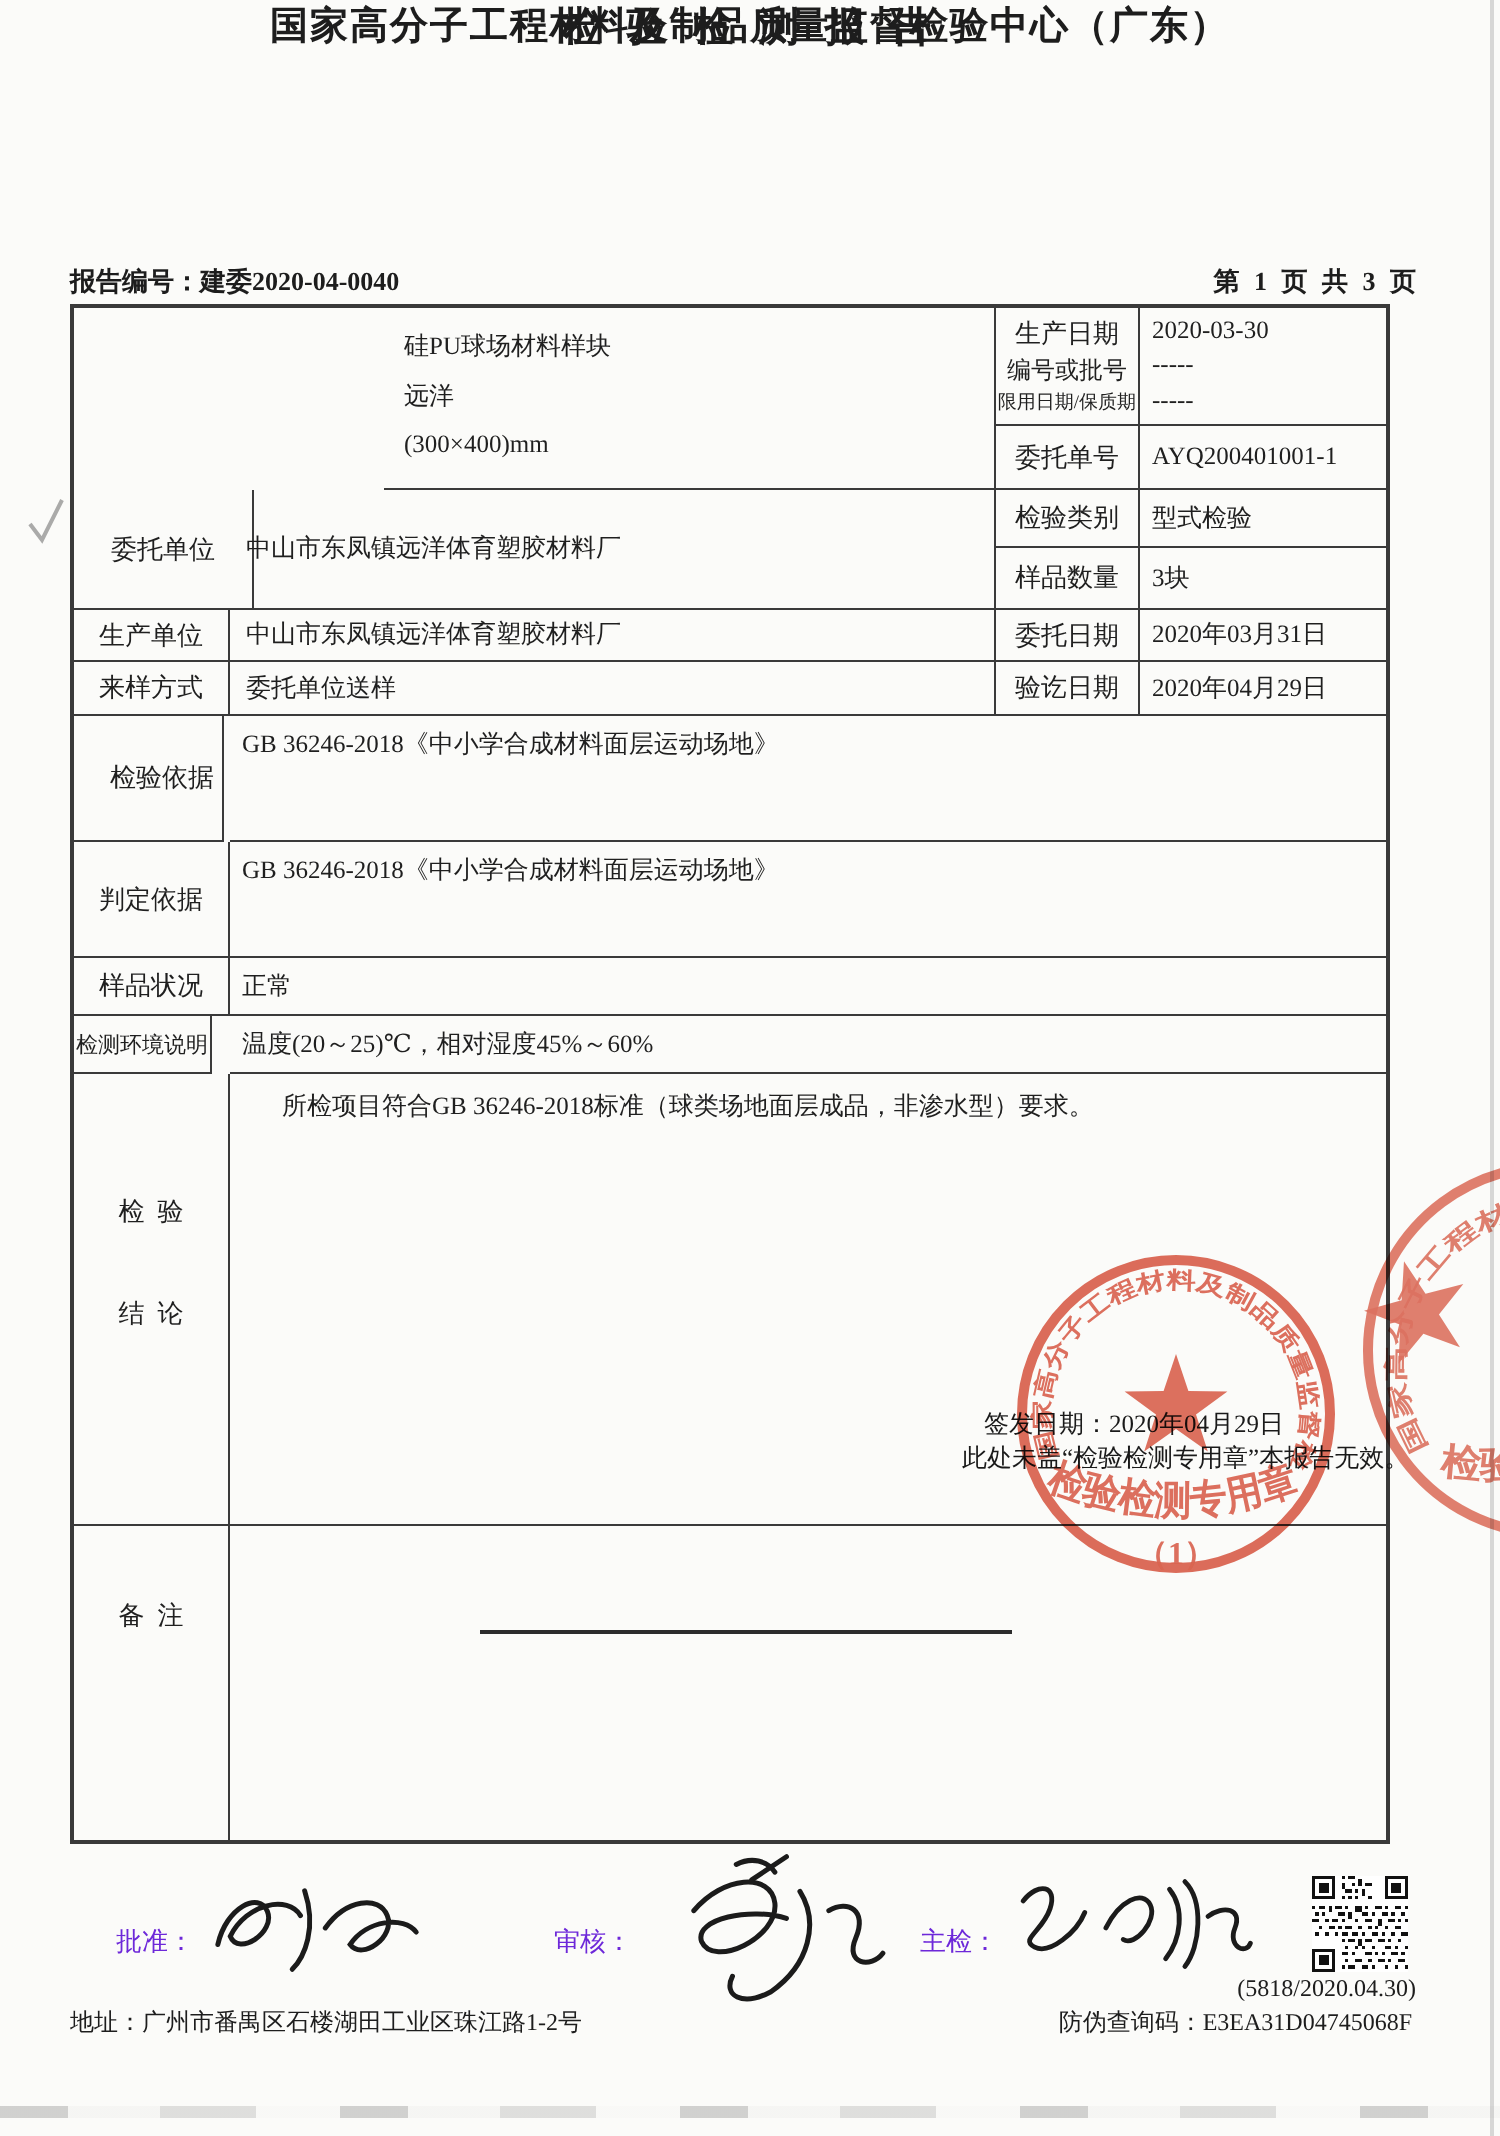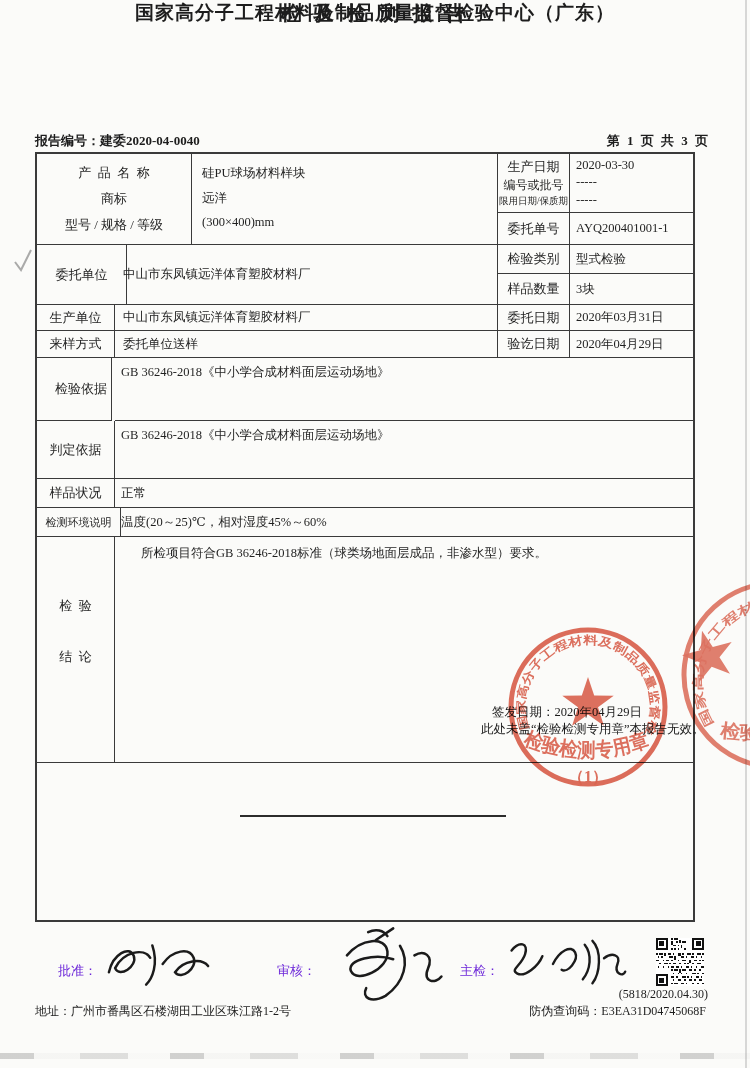--- a/index.html
+++ b/index.html
@@ -42,25 +42,20 @@
 </head>
 <body>
 
 <div class="abs title1 pre">国家高分子工程材料及制品质量监督检验中心（广东）</div>
 <div class="abs title2 pre">检 验 检 测 报 告</div>
 <div class="abs metaL pre">报告编号：建委2020-04-0040</div>
 <div class="abs metaR pre">第 1 页 共 3 页</div>
 
 <div class="abs" id="tbl">
 
-  <div class="cell lab col br bb pre" style="left:0;top:0;width:155px;height:91px;padding:6px 0;">
-    <span class="pre">产  品  名  称</span>
-    <span class="pre">商标</span>
-    <span class="pre">型号 / 规格 / 等级</span>
-  </div>
   <div class="cell colL br bb" style="left:155px;top:0;width:306px;height:91px;padding:7px 0 10px 10px;">
     <span>硅PU球场材料样块</span>
     <span>远洋</span>
     <span>(300×400)mm</span>
   </div>
   <div class="cell lab col br bb" style="left:461px;top:0;width:72px;height:59px;padding:3px 0;">
     <span>生产日期</span>
     <span class="s12">编号或批号</span>
     <span class="s95">限用日期/保质期</span>
   </div>
@@ -89,29 +84,32 @@
   <div class="cell lab br bb" style="left:461px;top:177px;width:72px;height:27px;">验讫日期</div>
   <div class="cell val bb" style="left:533px;top:177px;width:123px;height:27px;padding-left:6px;">2020年04月29日</div>
 
   <div class="cell lab br bb" style="left:0;top:204px;width:75px;height:63px;padding-left:14px;">检验依据</div>
   <div class="cell val bb topal" style="left:78px;top:204px;width:578px;height:63px;padding-top:6px;padding-left:6px;">GB 36246-2018《中小学合成材料面层运动场地》</div>
   <div class="cell lab br bb" style="left:0;top:267px;width:78px;height:58px;">判定依据</div>
   <div class="cell val bb topal" style="left:78px;top:267px;width:578px;height:58px;padding-top:6px;padding-left:6px;">GB 36246-2018《中小学合成材料面层运动场地》</div>
 
   <div class="cell lab br bb" style="left:0;top:325px;width:78px;height:29px;">样品状况</div>
   <div class="cell val bb" style="left:78px;top:325px;width:578px;height:29px;padding-left:6px;">正常</div>
-  <div class="cell lab s11 br bb" style="left:0;top:354px;width:84px;height:29px;">检测环境说明</div>
+  <div class="cell lab s11 br bb" style="left:0;top:354px;width:69px;height:29px;">检测环境说明</div>
   <div class="cell val bb" style="left:78px;top:354px;width:578px;height:29px;padding-left:6px;">温度(20～25)℃，相对湿度45%～60%</div>
 
   <div class="cell lab br bb" style="left:0;top:383px;width:78px;height:226px;flex-direction:column;justify-content:flex-start;padding-top:60px;gap:33px;">
     <span class="pre">检  验</span>
     <span class="pre">结  论</span>
   </div>
   <div class="cell bb topal" style="left:78px;top:383px;width:578px;height:226px;padding:8px 14px 0 12px;text-indent:14px;">所检项目符合GB 36246-2018标准（球类场地面层成品，非渗水型）要求。</div>
 
+  <div class="cell lab br" style="left:0;top:609px;width:78px;height:157px;align-items:flex-start;padding-top:36px;">
+      <span class="pre">备  注</span>
+    </div>
   <div class="cell" style="left:78px;top:609px;width:578px;height:157px;">
     <span class="remline"></span>
   </div>
 </div>
 
 <div class="abs signdate pre">签发日期：2020年04月29日</div>
 <div class="abs invalid pre">此处未盖“检验检测专用章”本报告无效。</div>
 
 <svg class="abs stamp" style="left:503px;top:622px;" width="170" height="170" viewBox="0 0 170 170">
   <circle cx="85" cy="85" r="77" fill="none" stroke="#d8503a" stroke-width="5" opacity="0.95"></circle>

